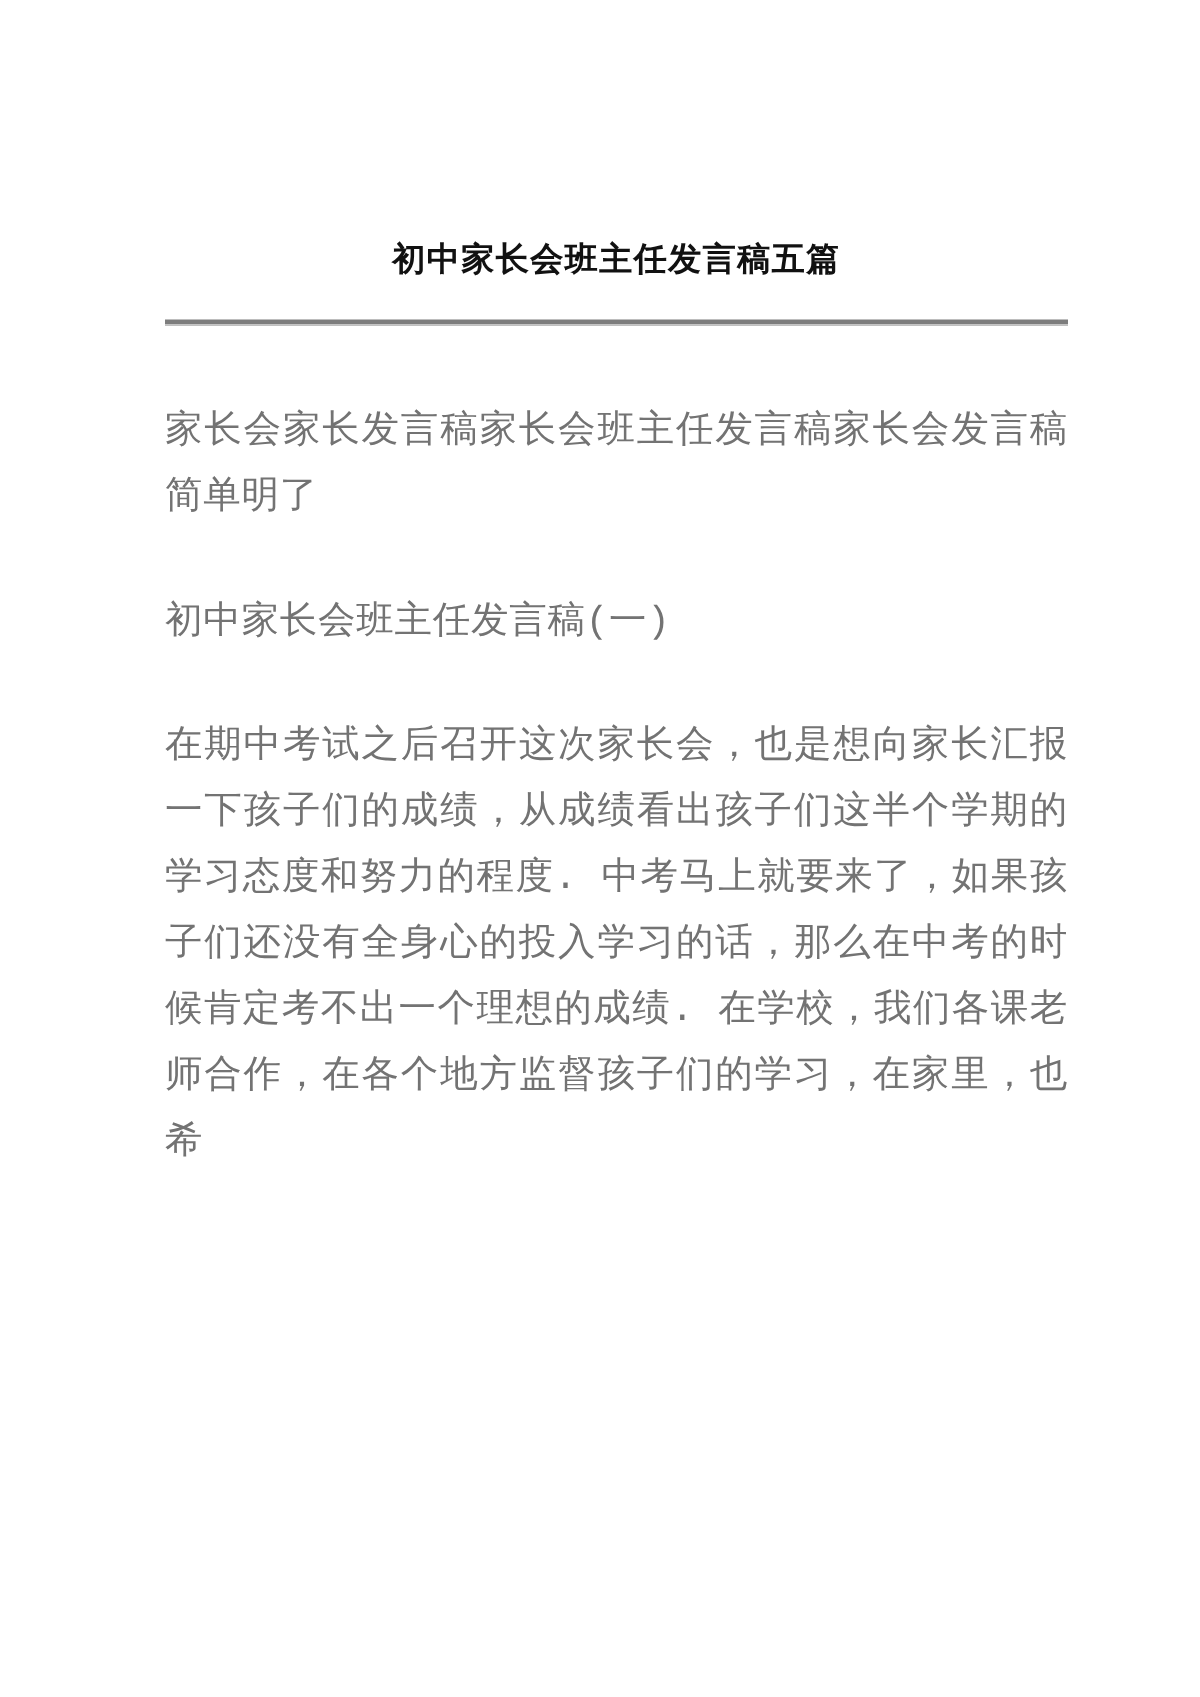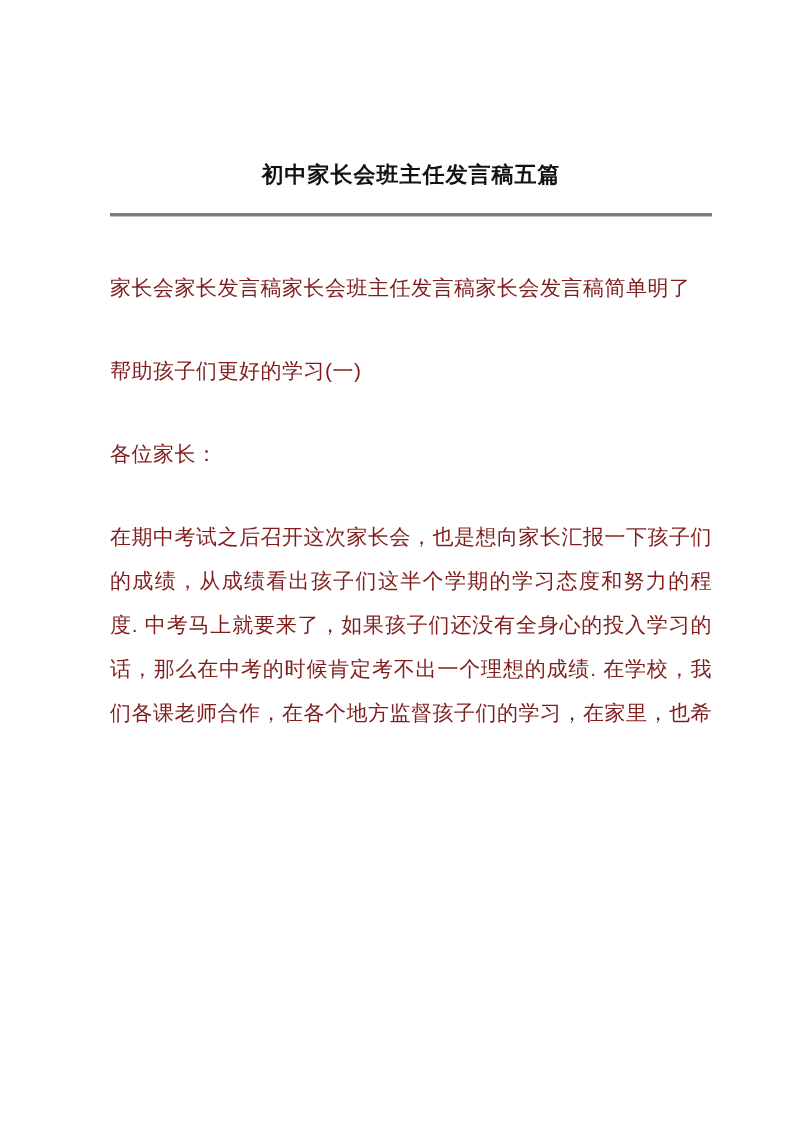--- a/index.html
+++ b/index.html
@@ -6,21 +6,21 @@
     margin: 0;
     padding: 0;
     background: #ffffff;
   }
   .page {
     position: relative;
     width: 800px;
     height: 1131px;
     background: #ffffff;
     overflow: hidden;
-    font-family: Liberation Sans, sans-serif;
+    font-family: Liberation Mono, monospace;
   }
   .content {
     padding: 160px 88px 0 110px; 
   }
   .doc-title {
     text-align: center;
     font-size: 22px;
     line-height: 30px;
     font-weight: bold;
     color: #111111;
@@ -28,46 +28,45 @@
     margin: 0;
   }
   .title-rule {
     height: 3px;
     background: #7d7d7d;
     border-bottom: 1px solid #c4c4c4;
     margin-top: 23px;
   }
   .body-text p {
     margin: 39px 0 0 0;
-    font-size: 21px;
+    font-size: 25px;
     line-height: 44px;
     letter-spacing: 0.5px;
-    color: #7f1d1d;
+    color: #737373;
     text-align: justify;
   }
   .body-text p:first-child {
     margin-top: 49px;
   }
 </style>
 </head>
 <body>
 
 <div class="page">
   <div class="content">
 
     <h1 class="doc-title">初中家长会班主任发言稿五篇</h1>
 
     <div class="title-rule"></div>
 
     <div class="body-text">
       <p>家长会家长发言稿家长会班主任发言稿家长会发言稿简单明了</p>
 
-      <p>帮助孩子们更好的学习(一)</p>
+      <p>初中家长会班主任发言稿(一)</p>
 
-      <p>各位家长：</p>
 
 
 
       <p>在期中考试之后召开这次家长会，也是想向家长汇报一下孩子们的成绩，从成绩看出孩子们这半个学期的学习态度和努力的程度. 中考马上就要来了，如果孩子们还没有全身心的投入学习的话，那么在中考的时候肯定考不出一个理想的成绩. 在学校，我们各课老师合作，在各个地方监督孩子们的学习，在家里，也希</p>
     </div>
 
   </div>
 </div>
 
 </body></html>

